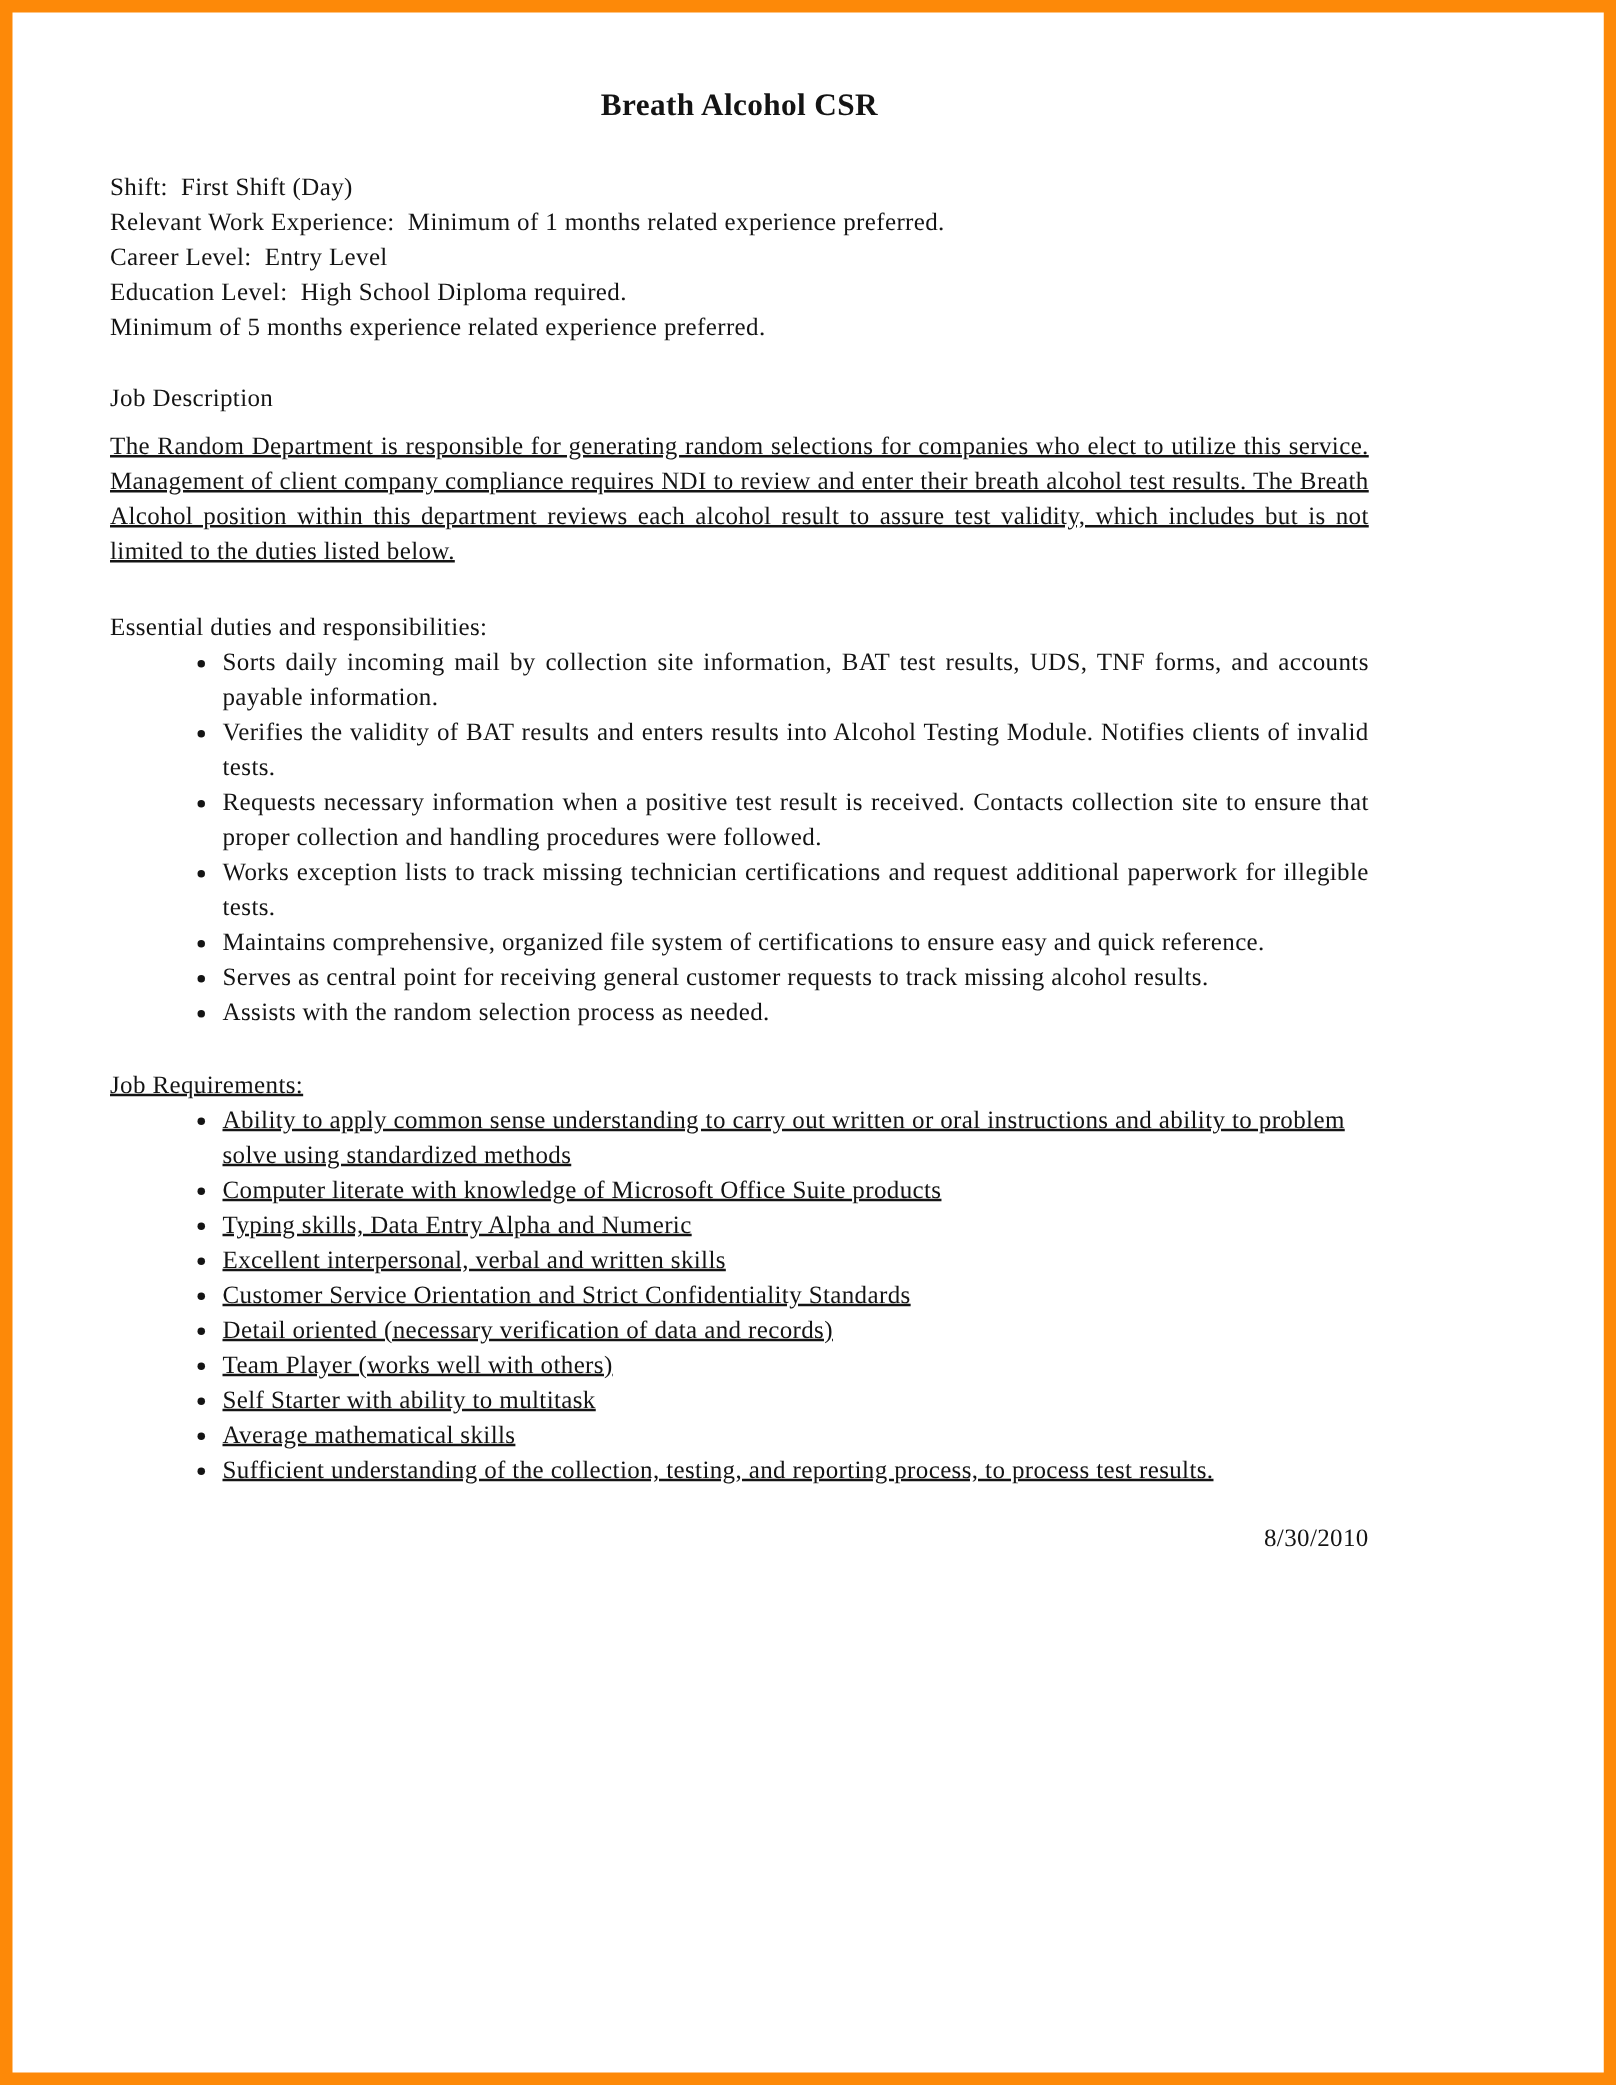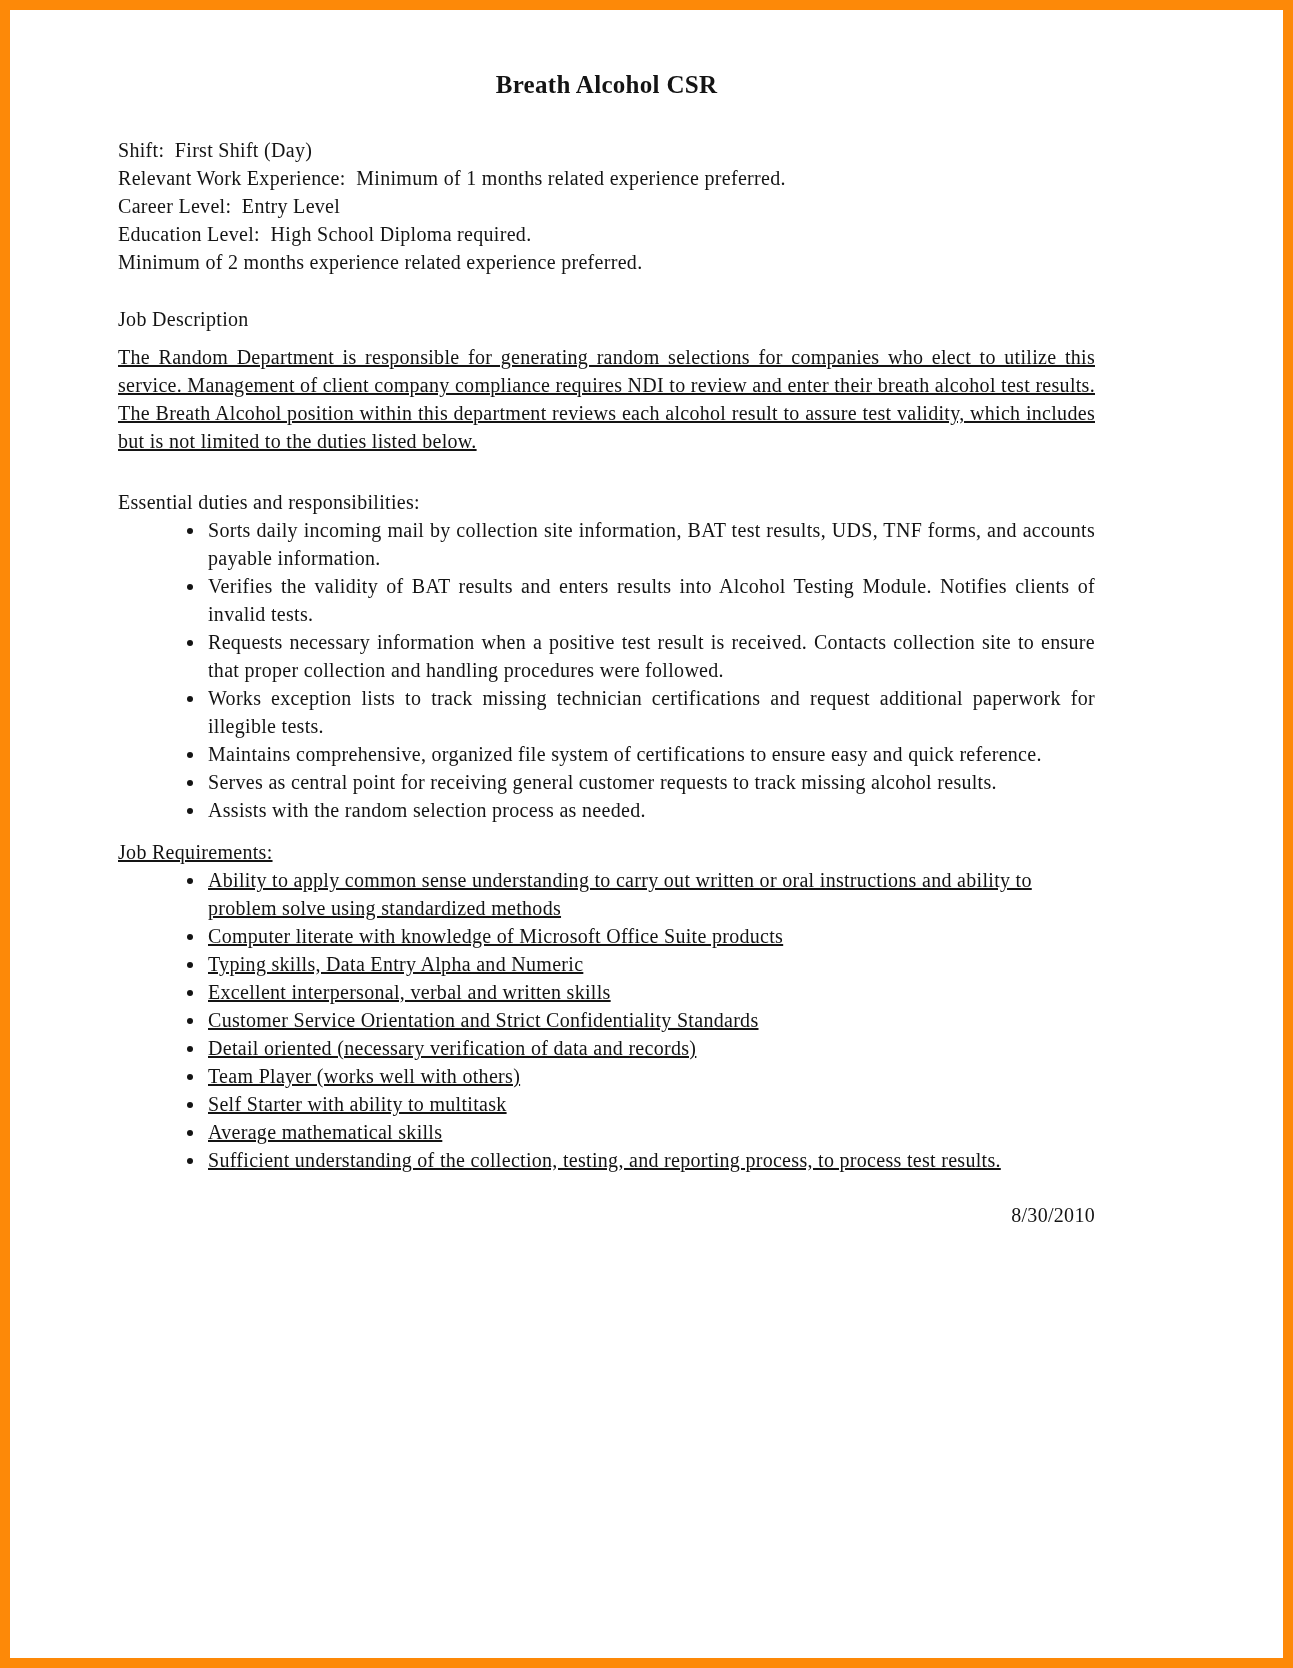--- a/index.html
+++ b/index.html
@@ -10,21 +10,21 @@
     background: #ffffff;
     border: 10px solid #fd8908;
     font-family: "Liberation Serif", "DejaVu Serif", serif;
     color: #141414;
     overflow: hidden;
   }
   .page {
     box-sizing: border-box;
     width: 100%;
     height: 100%;
-    padding: 58px 188px 0 108px;
+    padding: 58px 188px 0 78px;
     font-size: 20px;
     line-height: 28px;
     letter-spacing: 0.3px;
   }
   .title {
     margin: 0 0 35px 0;
     font-size: 25px;
     line-height: 33px;
     font-weight: bold;
     text-align: center;
@@ -39,41 +39,41 @@
     text-align: justify;
     text-decoration: underline;
   }
   ul.bullets {
     margin: 0;
     padding-left: 88px;
     list-style: disc outside;
   }
   ul.bullets li { padding-left: 2px; }
   .duties-list { margin-top: 5px; text-align: justify; }
-  .duties-section { margin-bottom: 14px; }
+  .duties-section { margin-bottom: 30px; }
   .requirements-list { margin-top: 20px; }
   .requirements-section { margin-bottom: 27px; text-decoration: underline; }
   .closing { margin: 0 0 16px 0; white-space: pre-wrap; }
   .footer-date { text-align: right; }
 </style>
 </head>
 <body style="border-color: rgb(253, 137, 8); color: rgb(20, 20, 20); background: rgb(255, 255, 255);">
 
 <div class="page">
 
   <h1 class="title">
     <span class="title-line">Breath Alcohol CSR</span>
   </h1>
 
   <div class="meta">
     <div class="meta-line">Shift:  First Shift (Day)</div>
     <div class="meta-line">Relevant Work Experience:  Minimum of 1 months related experience preferred.</div>
     <div class="meta-line">Career Level:  Entry Level</div>
     <div class="meta-line">Education Level:  High School Diploma required.</div>
-    <div class="meta-line">Minimum of 2 months experience related experience preferred.</div>
+    <div class="meta-line">Minimum of 5 months experience related experience preferred.</div>
   </div>
 
   <div class="section">
     <div class="section-heading jd-heading">Job Description</div>
     <p class="para">The Random Department is responsible for generating random selections for companies who elect to utilize this service.  Management of client company compliance requires NDI to review and enter their breath alcohol test results.  The Breath Alcohol position within this department reviews each alcohol result to assure test validity, which includes but is not limited to the duties listed below.</p>
   </div>
 
   <div class="section duties-section">
     <div class="section-heading">Essential duties and responsibilities:</div>
     <ul class="bullets duties-list">

